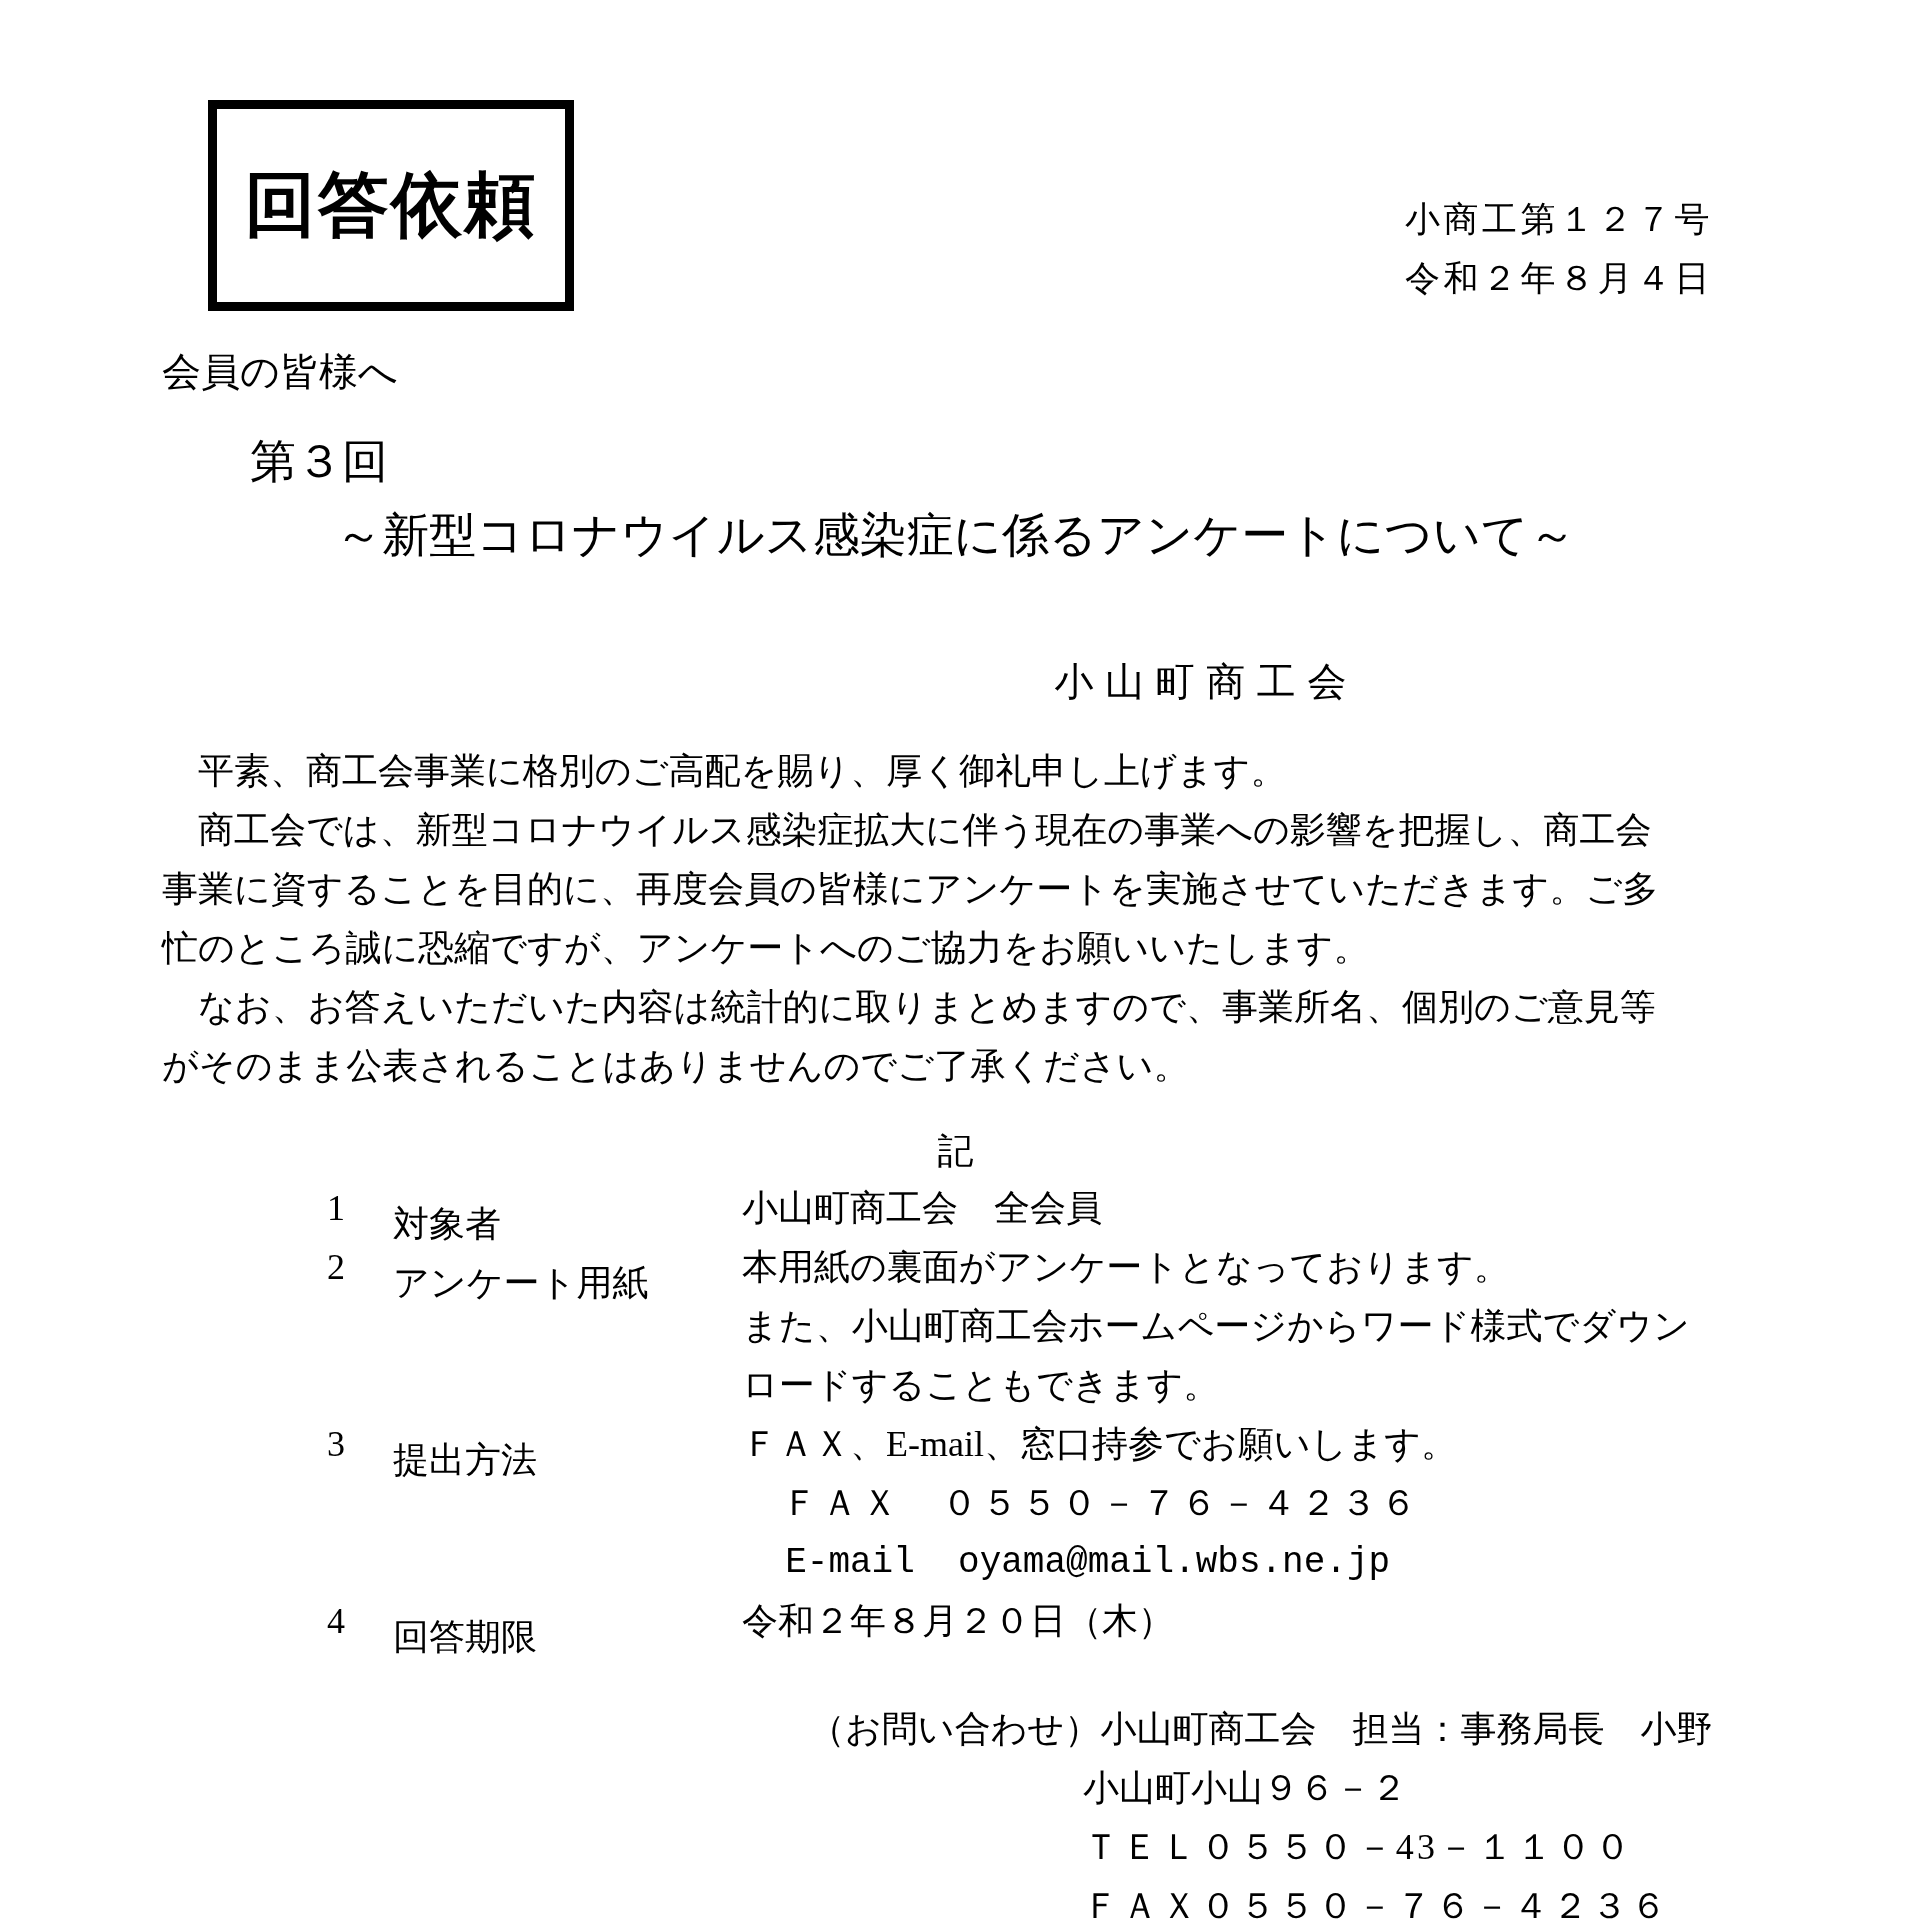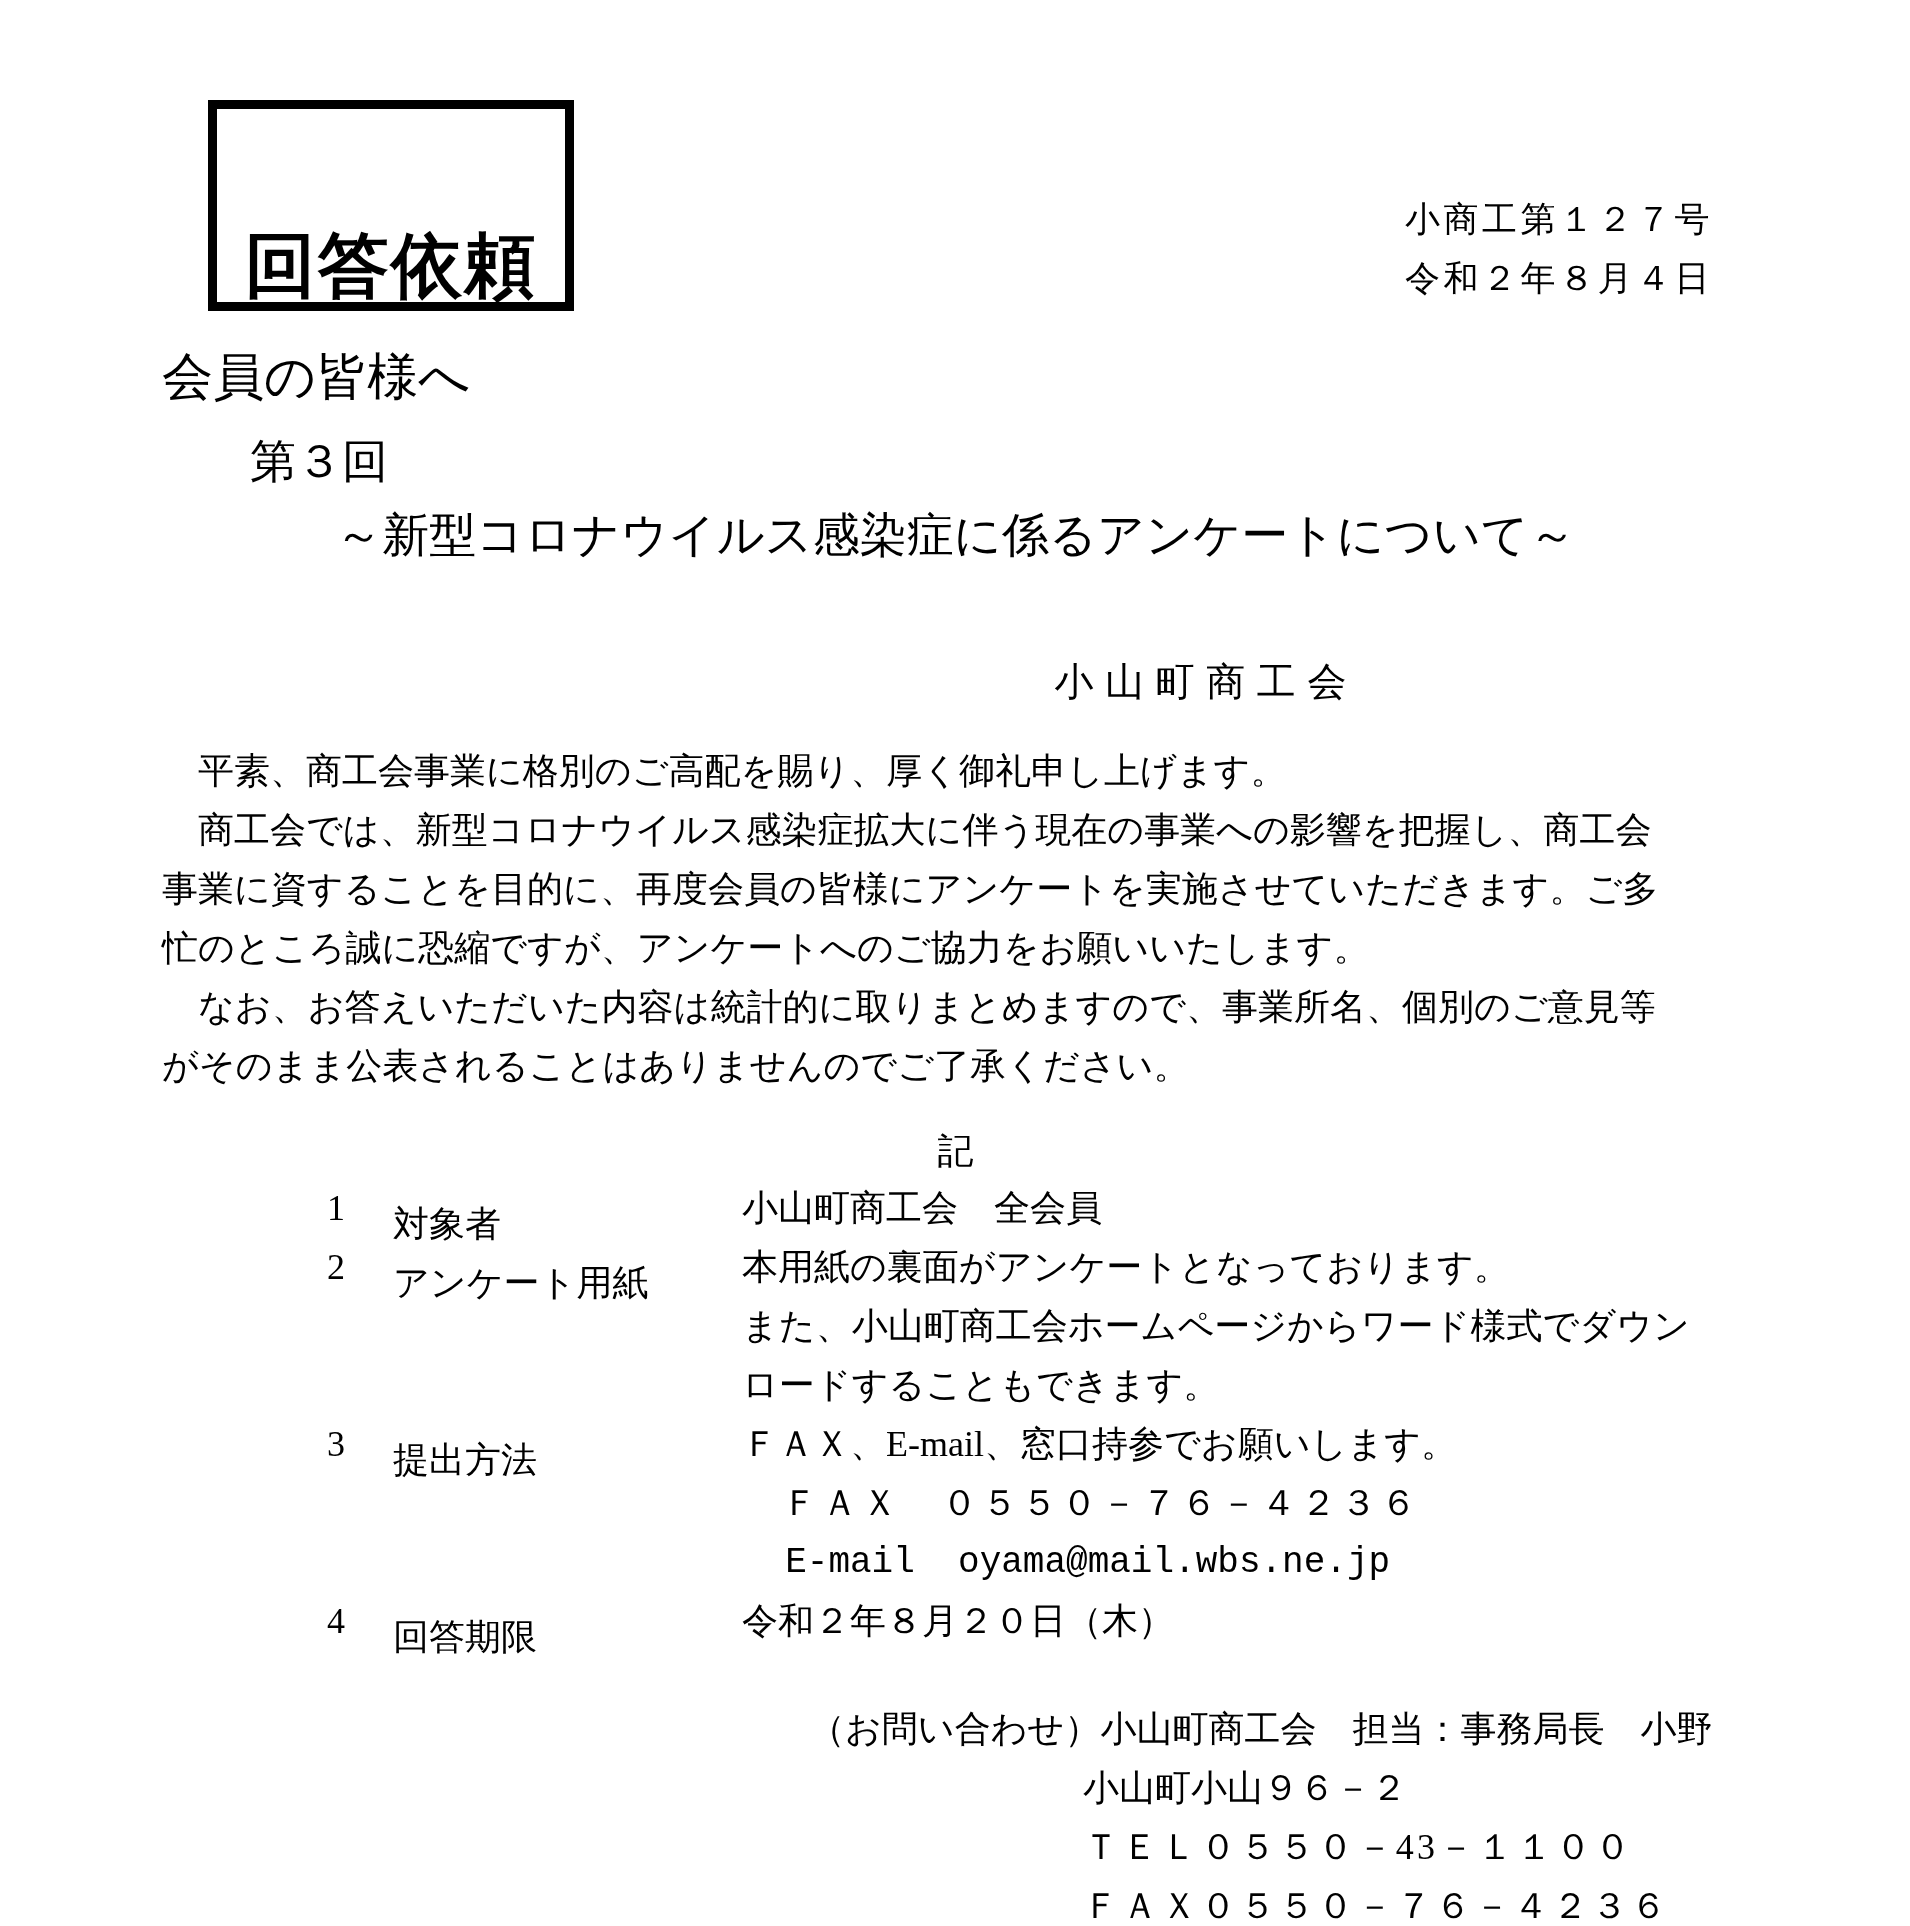--- a/index.html
+++ b/index.html
@@ -11,37 +11,37 @@
     font-family:"Liberation Serif","DejaVu Serif",serif;
     overflow:hidden;
   }
   .abs { position:absolute; }
 
   
   .stamp-box {
     left:208px; top:100px;
     width:366px; height:211px;
     border:9.6px solid #000;
-    display:flex; align-items:flex-end; justify-content:center;
+    display:flex; align-items:center; justify-content:center;
     box-sizing:border-box;
   }
   .stamp-text {
     font-size:71px; font-weight:bold; letter-spacing:2.3px; line-height:1;
     white-space:nowrap;
   }
 
   
   .docmeta {
     left:1364px; top:190px;
     font-size:35px; line-height:59px; letter-spacing:3.5px;
     white-space:nowrap;
     margin-left:41px;
   }
 
-  .salutation { left:162px; top:352px; font-size:51px; line-height:1; white-space:nowrap;font-family:Liberation Serif, serif; }
+  .salutation { left:162px; top:352px; font-size:39px; line-height:1; white-space:nowrap;font-family:Liberation Serif, serif; }
   .round      { left:250px; top:439px; font-size:46px; line-height:1; white-space:nowrap; }
 
   .main-title {
     left:0; top:512px; width:1911px;
     text-align:center;
     font-size:47px; line-height:1;
     white-space:nowrap;
   }
 
   .sender {

